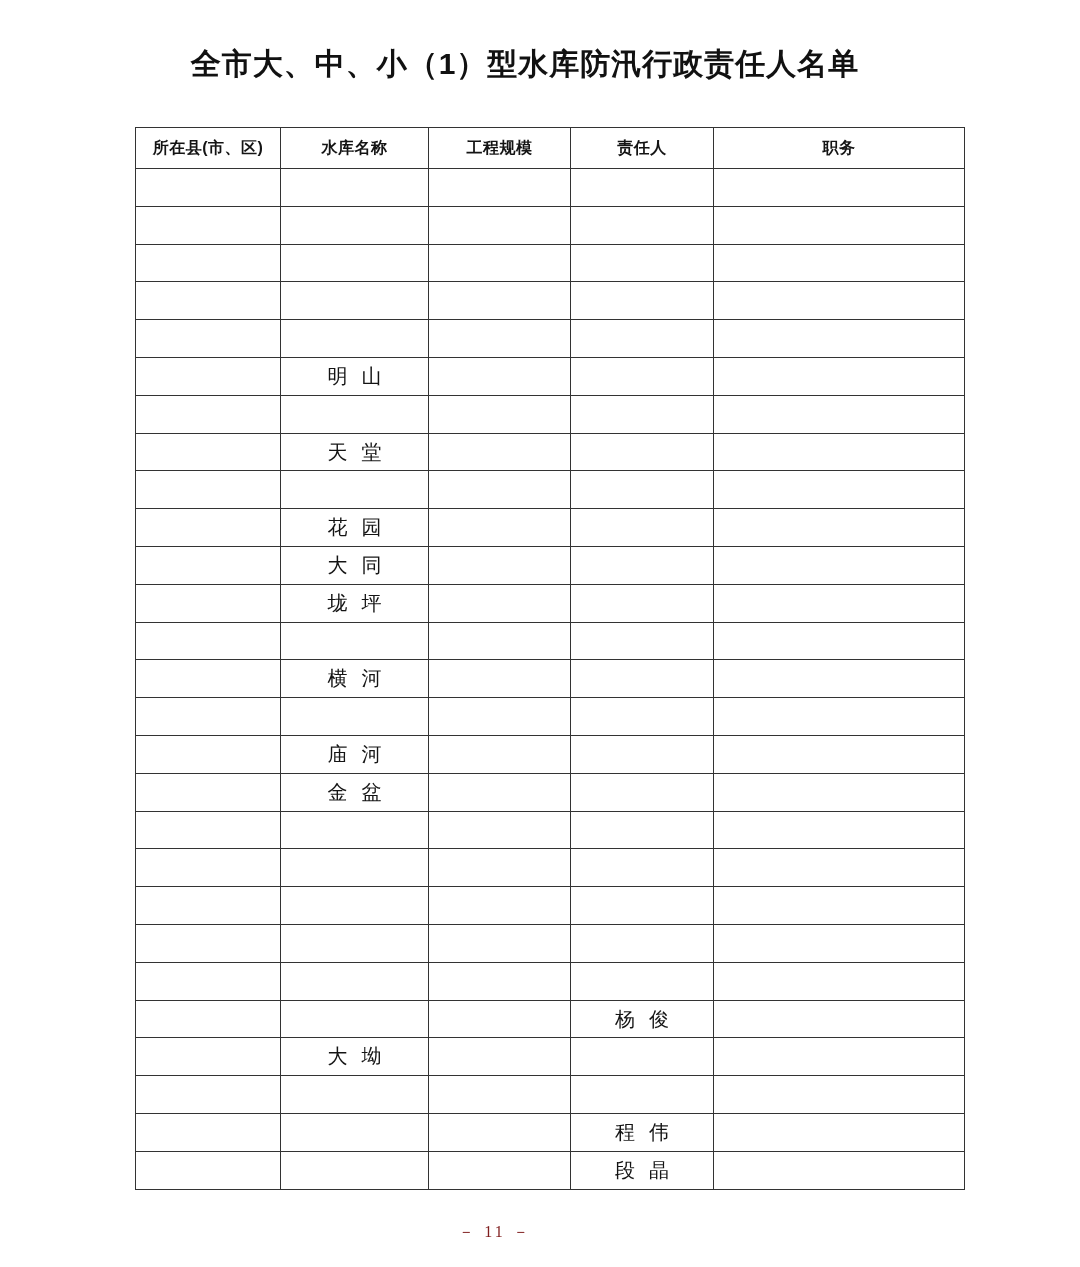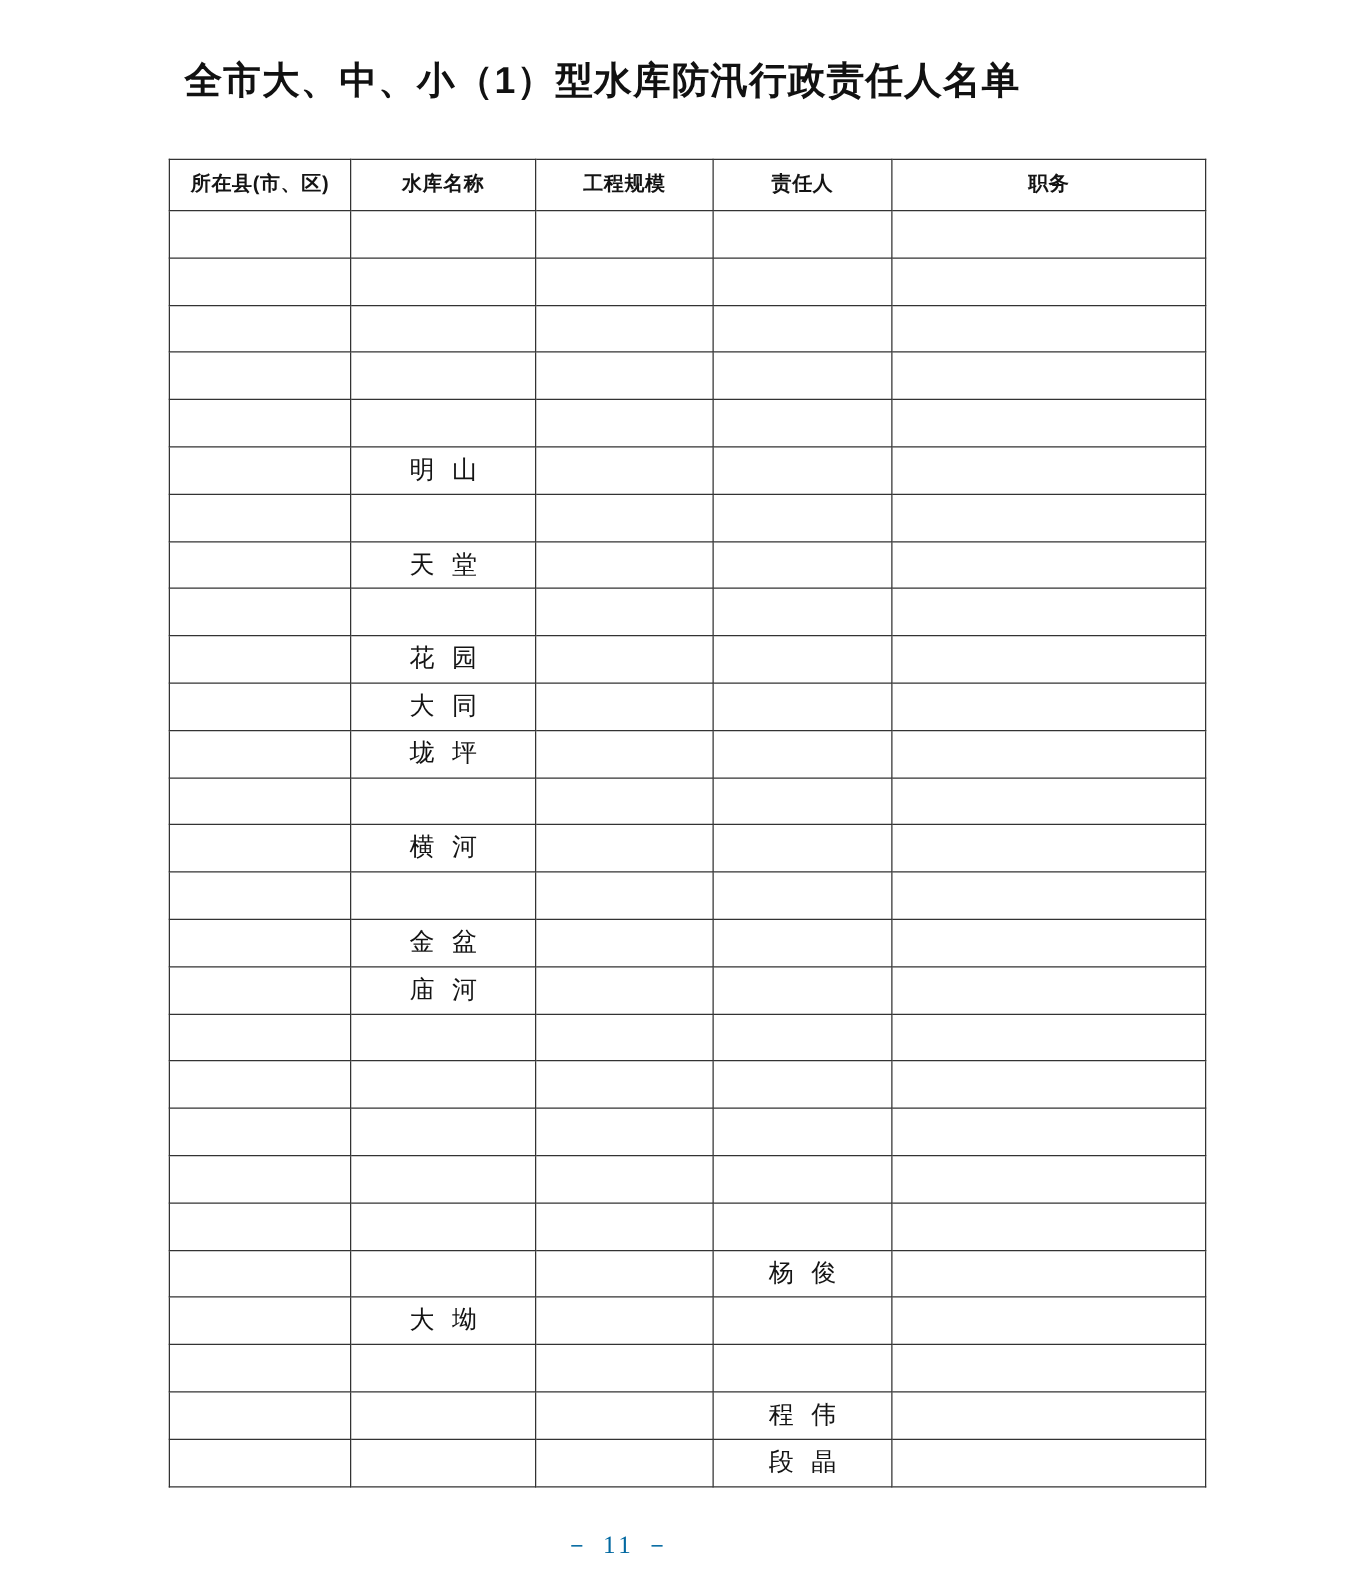--- a/index.html
+++ b/index.html
@@ -29,20 +29,21 @@
     top: 44px;
     left: 0;
     width: 964px;
     text-align: center;
     font-family: "Liberation Sans", "DejaVu Sans", sans-serif;
     font-size: 30px;
     font-weight: bold;
     letter-spacing: 1px;
     color: #111111;
     white-space: nowrap;
+    padding-left: 43px;
   }
 
   .table-wrap {
     position: absolute;
     top: 127px;
     left: 135px;
     width: 829px;
   }
 
   table.roster {
@@ -103,22 +104,22 @@
 
   .page-number {
     position: absolute;
     left: 0;
     top: 1222px;
     width: 1080px;
     text-align: center;
     padding-right: 90px;
     box-sizing: border-box;
     font-family: "Liberation Serif", "DejaVu Serif", serif;
-    font-size: 20px;
-    color: #0369a1;
+    font-size: 16px;
+    color: #7f1d1d;
     letter-spacing: 3px;
   }
 </style>
 </head>
 <body>
 
 <div class="page">
 
   <div class="doc-title">全市大、中、小（1）型水库防汛行政责任人名单</div>
 
@@ -241,28 +242,28 @@
           </tr>
           <tr>
             <td></td>
             <td></td>
             <td></td>
             <td></td>
             <td></td>
           </tr>
           <tr>
             <td></td>
+            <td class="spaced"><span class="sp2">庙河</span></td>
+            <td></td>
+            <td></td>
+            <td></td>
+          </tr>
+          <tr>
+            <td></td>
             <td class="spaced"><span class="sp2">金盆</span></td>
-            <td></td>
-            <td></td>
-            <td></td>
-          </tr>
-          <tr>
-            <td></td>
-            <td class="spaced"><span class="sp2">庙河</span></td>
             <td></td>
             <td></td>
             <td></td>
           </tr>
           <tr>
             <td></td>
             <td></td>
             <td></td>
             <td></td>
             <td></td>

